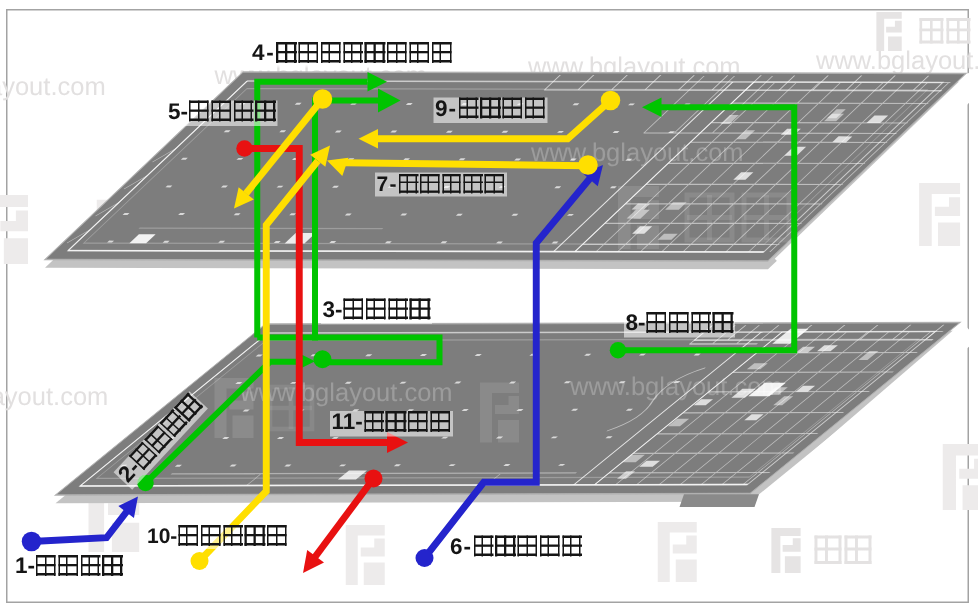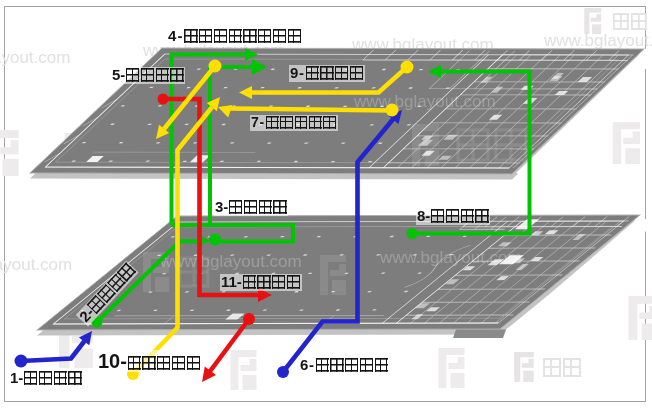--- a/index.html
+++ b/index.html
@@ -222,16 +222,16 @@
 <circle cx="283" cy="372" r="6"></circle>
 </g>
 </svg>
 <div class="lb" style="left:167px;top:28px;font-size:15px;letter-spacing:1.1px">4-<i class="c"></i><i class="c"></i><i class="c"></i><i class="c"></i><i class="c"></i><i class="c"></i><i class="c"></i><i class="c"></i></div>
 <div class="lb" style="left:111px;top:67px;font-size:15px;">5-<i class="c"></i><i class="c"></i><i class="c"></i><i class="c"></i></div>
 <div class="lb" style="left:289px;top:65px;font-size:15px;letter-spacing:0.7px">9-<i class="c"></i><i class="c"></i><i class="c"></i><i class="c"></i></div>
 <div class="lb" style="left:250px;top:115px;font-size:14px;letter-spacing:0.8px">7-<i class="c4"></i><i class="c4"></i><i class="c4"></i><i class="c4"></i><i class="c4"></i></div>
 <div class="lb" style="left:214px;top:199px;font-size:15px;">3-<i class="c"></i><i class="c"></i><i class="c"></i><i class="c"></i></div>
 <div class="lb" style="left:416px;top:208px;font-size:15px;">8-<i class="c"></i><i class="c"></i><i class="c"></i><i class="c"></i></div>
 <div class="lb" style="left:204px;top:274px;font-size:15px;margin-left:16px;">11-<i class="c"></i><i class="c"></i><i class="c"></i><i class="c"></i></div>
-<div class="lb" style="left:97px;top:350px;font-size:20px;">10-<i class="c"></i><i class="c"></i><i class="c"></i><i class="c"></i><i class="c"></i></div>
+<div class="lb" style="left:97px;top:350px;font-size:14px;">10-<i class="c"></i><i class="c"></i><i class="c"></i><i class="c"></i><i class="c"></i></div>
 <div class="lb" style="left:9px;top:370px;font-size:15px;">1-<i class="c"></i><i class="c"></i><i class="c"></i><i class="c"></i></div>
 <div class="lb" style="left:161px;top:383px;font-size:16px;margin-top:31px;">12-<i class="c6"></i><i class="c6"></i><i class="c6"></i><i class="c6"></i></div>
 <div class="lb" style="left:299px;top:357px;font-size:15px;letter-spacing:0.7px">6-<i class="c"></i><i class="c"></i><i class="c"></i><i class="c"></i><i class="c"></i></div>
 <div class="lb" style="left:70px;top:285px;font-size:15px;transform:rotate(-47deg);transform-origin:center">2-<i class="c"></i><i class="c"></i><i class="c"></i><i class="c"></i></div>
 </body></html>

